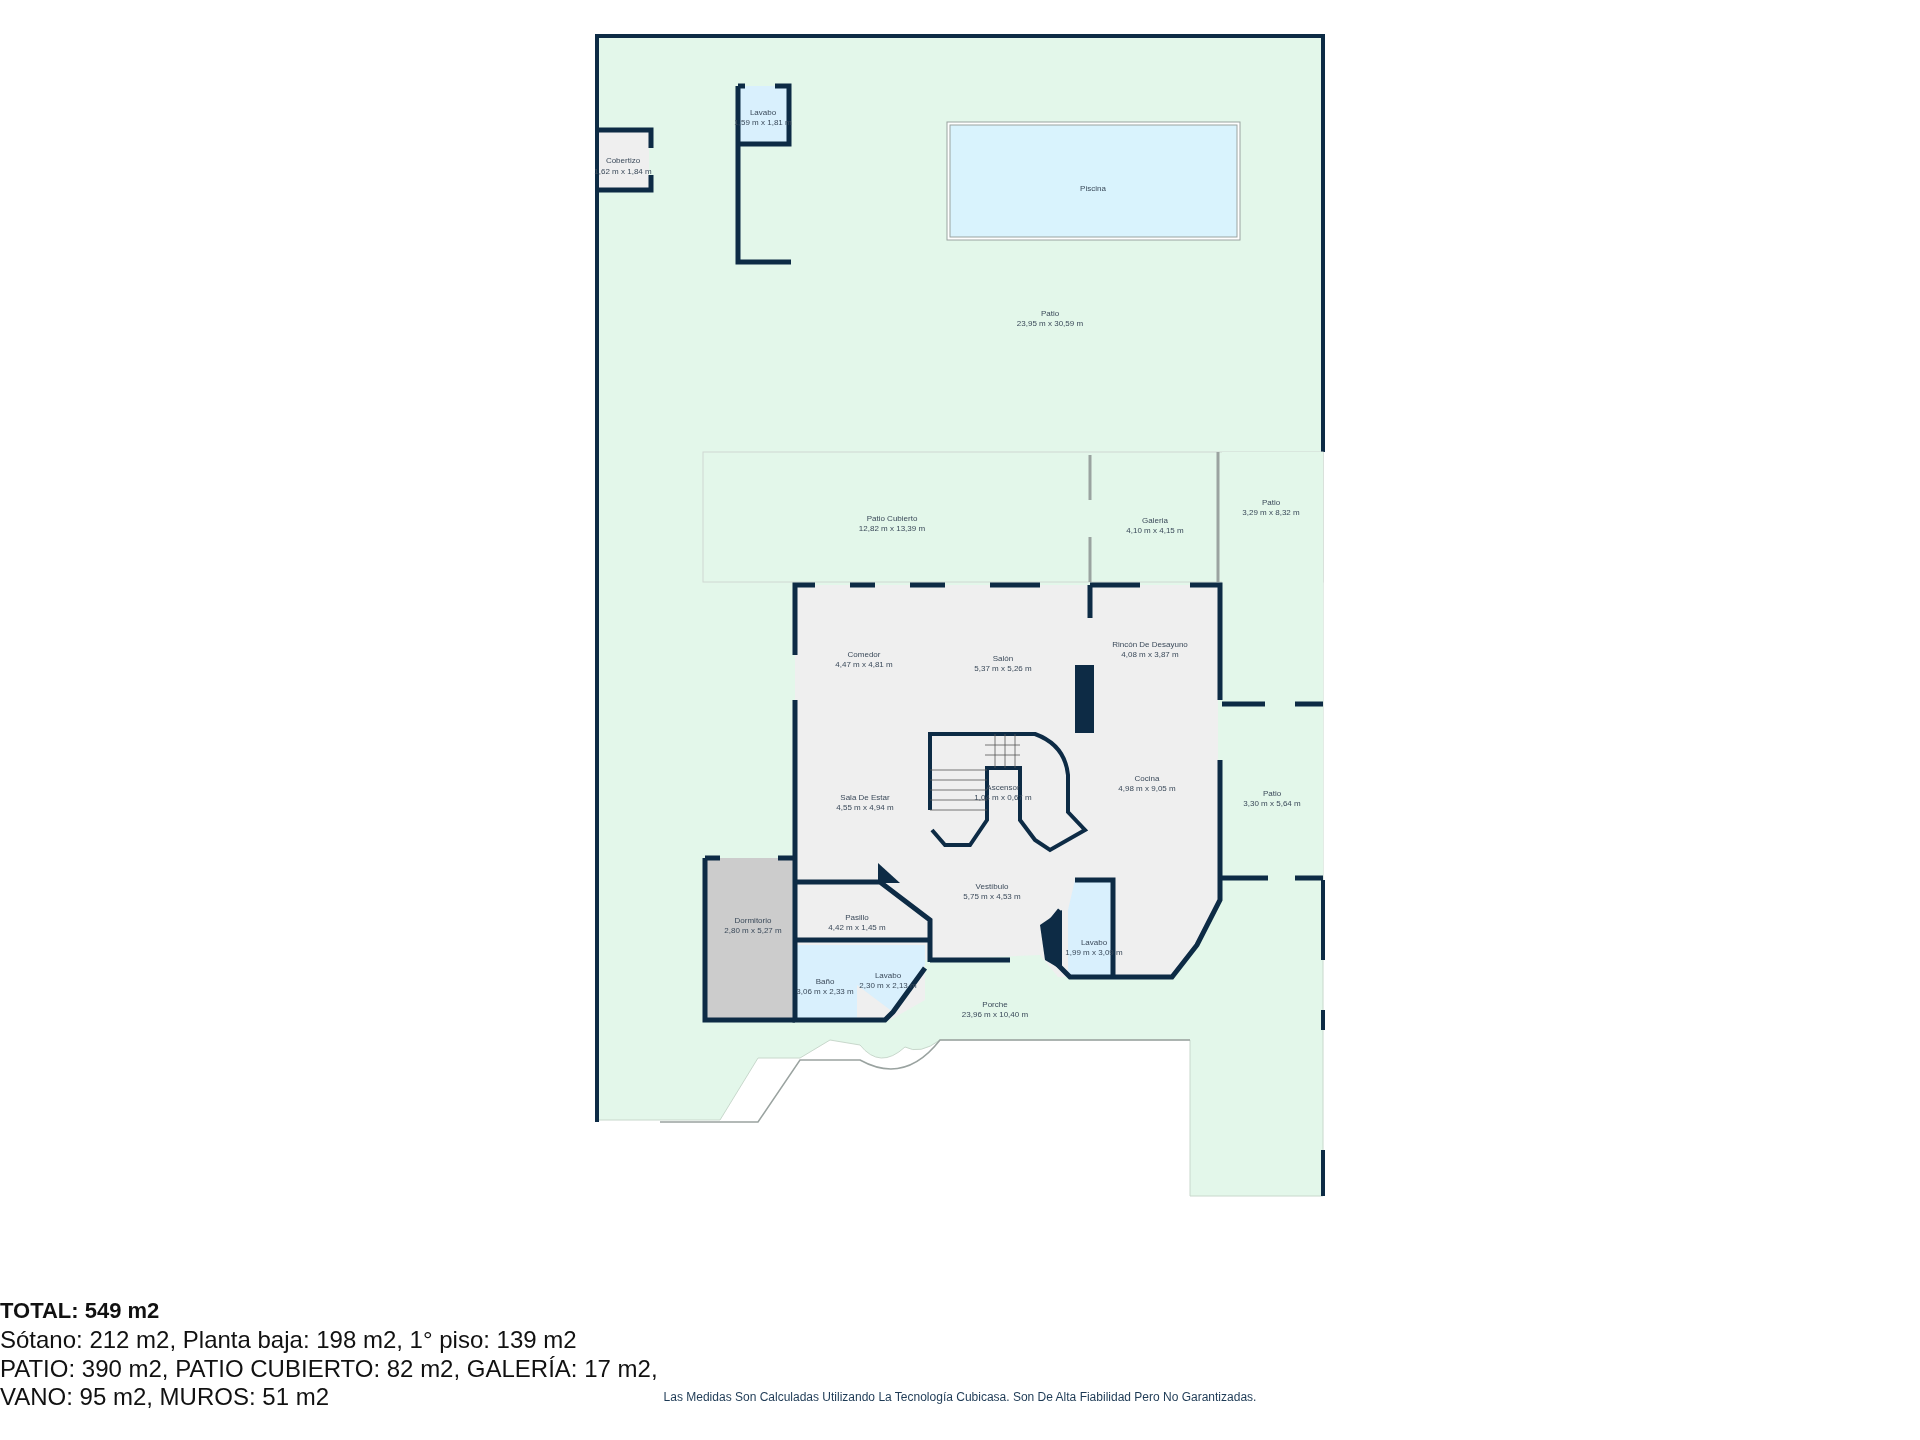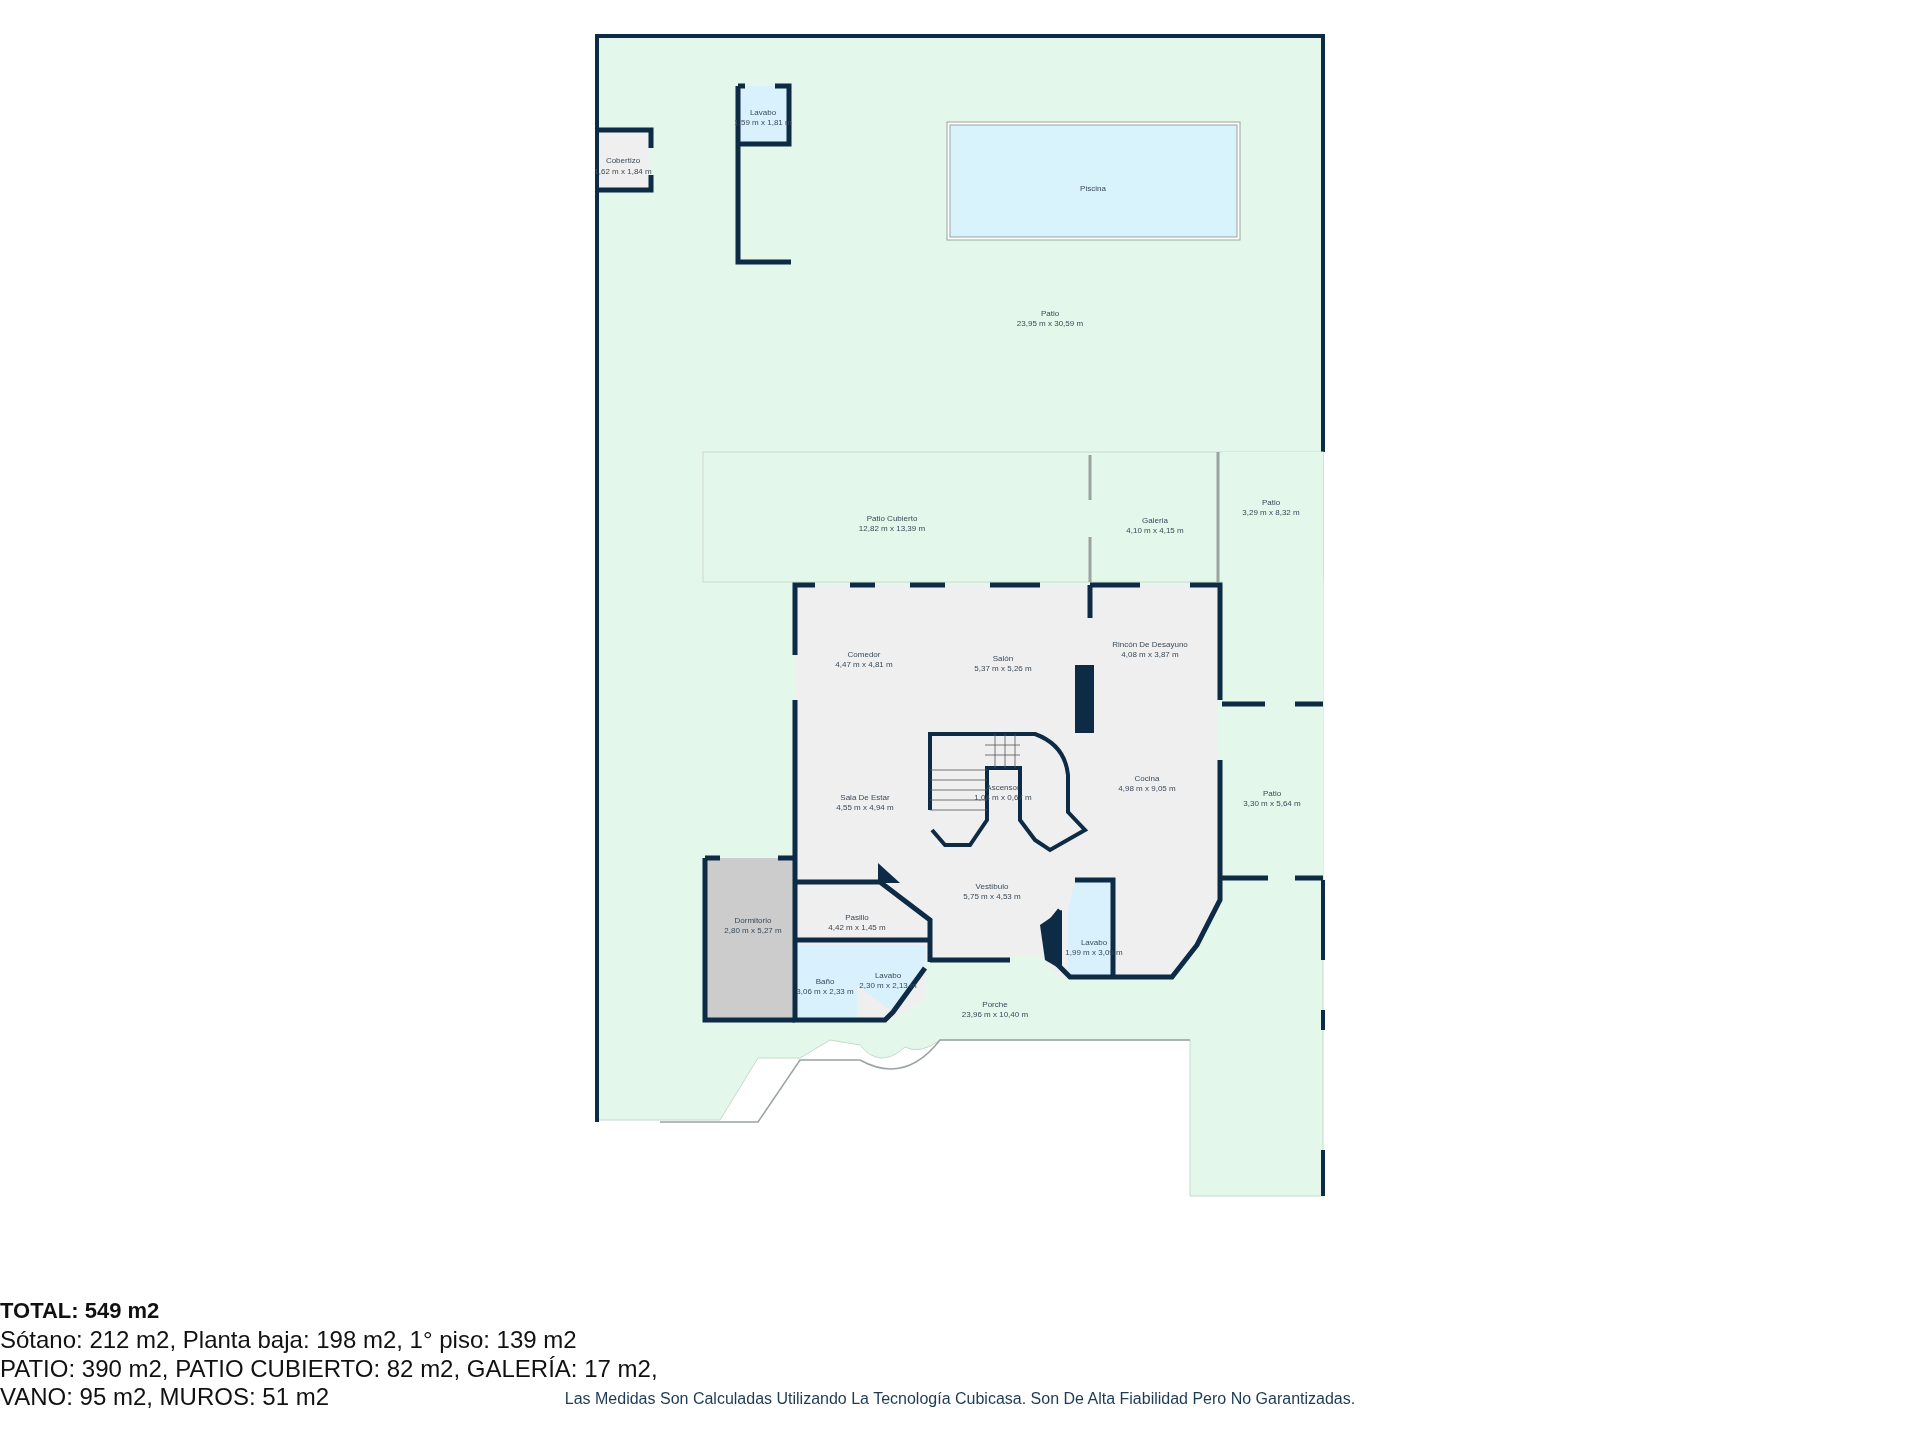--- a/index.html
+++ b/index.html
@@ -2,21 +2,21 @@
 <html><head>
 <meta charset="utf-8">
 <style>
   html, body { margin:0; padding:0; background:#ffffff; }
   body { width:1920px; height:1440px; position:relative; overflow:hidden; font-family:"Liberation Sans", sans-serif; }
   #plan { position:absolute; left:0; top:0; width:1920px; height:1200px; }
   .lbl { font-family:"Liberation Sans", sans-serif; fill:#3b4a5a; font-size:8px; text-anchor:middle; }
   .summary { position:absolute; left:0; top:1256px; width:1920px; text-align:left; color:#111; font-family:"Liberation Sans", sans-serif;margin-top:40px; }
   .summary .total { font-size:22px; font-weight:bold; line-height:30px; }
   .summary .line { font-size:24px; line-height:28.5px; }
-  .disclaimer { position:absolute; left:0; top:1390px; width:1920px; text-align:center; font-size:16px; color:#1d3a55; font-family:"Liberation Sans", sans-serif; }
+  .disclaimer { position:absolute; left:0; top:1390px; width:1920px; text-align:center; font-size:12px; color:#1d3a55; font-family:"Liberation Sans", sans-serif; }
 </style>
 </head>
 <body>
 
 <svg id="plan" viewBox="0 0 1920 1200" xmlns="http://www.w3.org/2000/svg">
 
   <g>
     <path d="M597,36 L1323,36 L1323,1196 L1190,1196 L1190,1040 L940,1040 Q920,1055 905,1047 Q880,1070 860,1045 L830,1040 L800,1058 L758,1058 L720,1120 L597,1120 Z" fill="#e3f7ea" stroke="#c8d8cc" stroke-width="1"></path>
   </g>
 

